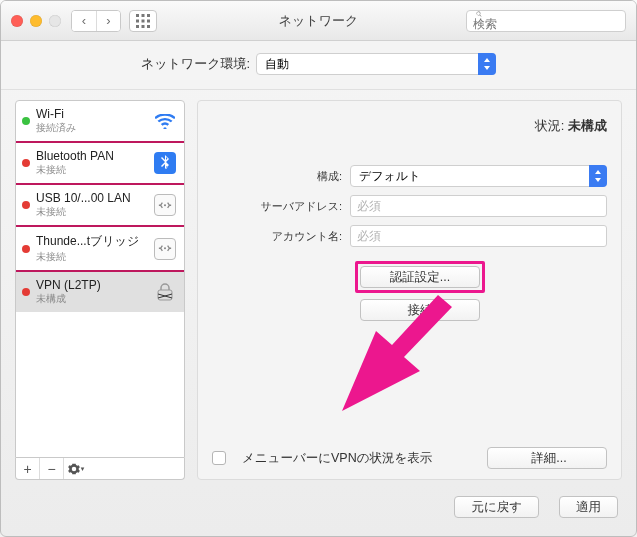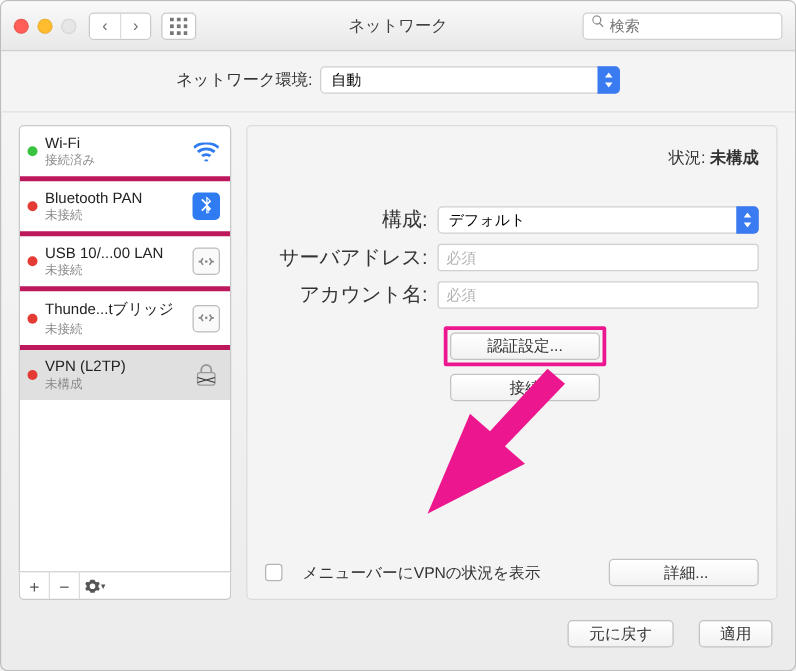--- a/index.html
+++ b/index.html
@@ -13,39 +13,39 @@
   .traffic span { width: 12px; height: 12px; border-radius: 50%; display: inline-block; box-shadow: inset 0 0 1px rgba(0,0,0,.3); }
   .tl-close { background: #ff5f57; }
   .tl-min { background: #febc2e; }
   .tl-max { background: #e6e6e6; }
   .nav-btns { display: flex; border: 1px solid #c9c9c9; border-radius: 4px; overflow: hidden; background: #fff; }
   .nav-btns button { width: 24px; height: 20px; border: none; background: #fff; color: #6e6e6e; font-size: 13px; cursor: default; }
   .nav-btns button + button { border-left: 1px solid #dcdcdc; }
   .grid-btn { margin-left: 8px; width: 28px; height: 22px; border: 1px solid #c9c9c9; border-radius: 4px; background: #fff; display:flex; align-items:center; justify-content:center; }
   .grid-btn svg { width: 14px; height: 14px; }
   .title { position: absolute; left: 0; right: 0; text-align: center; font-size: 13px; color: #404040; pointer-events: none; }
-  .searchwrap { margin-left: auto; display: flex; background: #fff; border: 1px solid #cfcfcf; border-radius: 4px; height: 22px; padding: 0 6px; width: 160px; }
+  .searchwrap { margin-left: auto; display: flex; background: #fff; border: 1px solid #cfcfcf; border-radius: 4px; height: 22px; padding: 0 6px; width: 160px; flex-direction: column; }
   .searchwrap svg { width: 12px; height: 12px; fill: #8a8a8a; margin-right: 4px; }
   .searchwrap input { border: none; outline: none; font-size: 12px; width: 100%; background: transparent; }
 
   
   .locrow { display: flex; justify-content: center; align-items: center; gap: 6px; padding: 12px 0 14px; border-bottom: 1px solid #e0e0e0; background: #f4f4f4; }
   .locrow label { font-size: 13px; color: #333; }
   .select { position: relative; }
   .select .field { height: 22px; min-width: 240px; background: #fff; border: 1px solid #cfcfcf; border-radius: 4px; font-size: 12px; padding: 0 22px 0 8px; display:flex; align-items:center; }
   .select .caret { position: absolute; right: 0; top: 0; height: 22px; width: 18px; background: #3a7bf2; border-radius: 0 4px 4px 0; display:flex; align-items:center; justify-content:center; }
   .select .caret svg { width: 8px; fill: #fff; }
 
   
   .body { display: flex; padding: 10px 14px 10px 14px; gap: 12px; height: 400px; }
 
   
   .sidebar { width: 170px; display:flex; flex-direction:column; }
   .svc-list { flex: 1; background: #fff; border: 1px solid #c9c9c9; border-radius: 4px 4px 0 0; overflow: hidden; }
-  .svc { display:flex; align-items:center; padding: 6px 8px 6px 6px; border-bottom: 4px solid #be185d; position:relative; }
+  .svc { display:flex; align-items:center; padding: 6px 8px 6px 6px; border-bottom: 2px solid #be185d; position:relative; }
   .svc:last-child { border-bottom: none; }
   .svc.selected { background: #e0e0e0; }
   .dot { width:8px; height:8px; border-radius:50%; margin-right:6px; flex-shrink:0; }
   .dot.green { background:#3ac241; }
   .dot.red { background:#e43b35; }
   .svc-text { flex:1; min-width:0; }
   .svc-name { font-size: 12px; color:#222; white-space:nowrap; overflow:hidden; text-overflow:ellipsis; }
   .svc-status { font-size: 10px; color:#8a8a8a; }
   .svc-icon { width:22px; height:22px; display:flex; align-items:center; justify-content:center; flex-shrink:0; }
   .svc-icon.wifi svg { width:20px; fill:#2f7cf2; }
@@ -61,21 +61,21 @@
   .svc-toolbar .gear svg { width:12px; fill:#555; }
   .svc-toolbar .gear .tri { font-size:7px; margin-left:1px; }
 
   
   .panel { flex:1; background:#f4f4f4; border:1px solid #dcdcdc; border-radius:4px; padding: 10px 14px 10px 14px; display:flex; flex-direction:column; position:relative; }
 
   .status-line { text-align:right; font-size:13px; color:#333; margin: 6px 0 30px; }
   .status-line b { font-weight:600; }
 
   .form-row { display:flex; align-items:center; margin-bottom:8px; }
-  .form-row label { width:130px; text-align:right; font-size:16px; color:#333; margin-right:8px; }
+  .form-row label { width:130px; text-align:right; font-size:11px; color:#333; margin-right:8px; }
   .form-row .val { flex:1; }
   .form-row input[type=text] { width:100%; height:22px; border:1px solid #cfcfcf; border-radius:3px; padding:0 6px; font-size:12px; background:#fff; }
   .form-row input[type=text]::placeholder { color:#b3b3b3; }
   .form-row .select .field { min-width:0; width:100%; }
 
   .btn-stack { display:flex; flex-direction:column; align-items:center; gap:6px; margin-top:6px; margin-left:138px; width:140px; }
   .mac-btn { height:22px; padding:0 16px; font-size:12.5px; color:#333; background:linear-gradient(#fff,#f2f2f2); border:1px solid #c2c2c2; border-radius:4px; cursor:default; min-width:120px; text-align:center; display:flex; align-items:center; justify-content:center; }
   .highlight-box { border:3px solid #ec178e; padding:2px; border-radius:2px; }
 
   .panel-footer { margin-top:auto; display:flex; align-items:center; }

